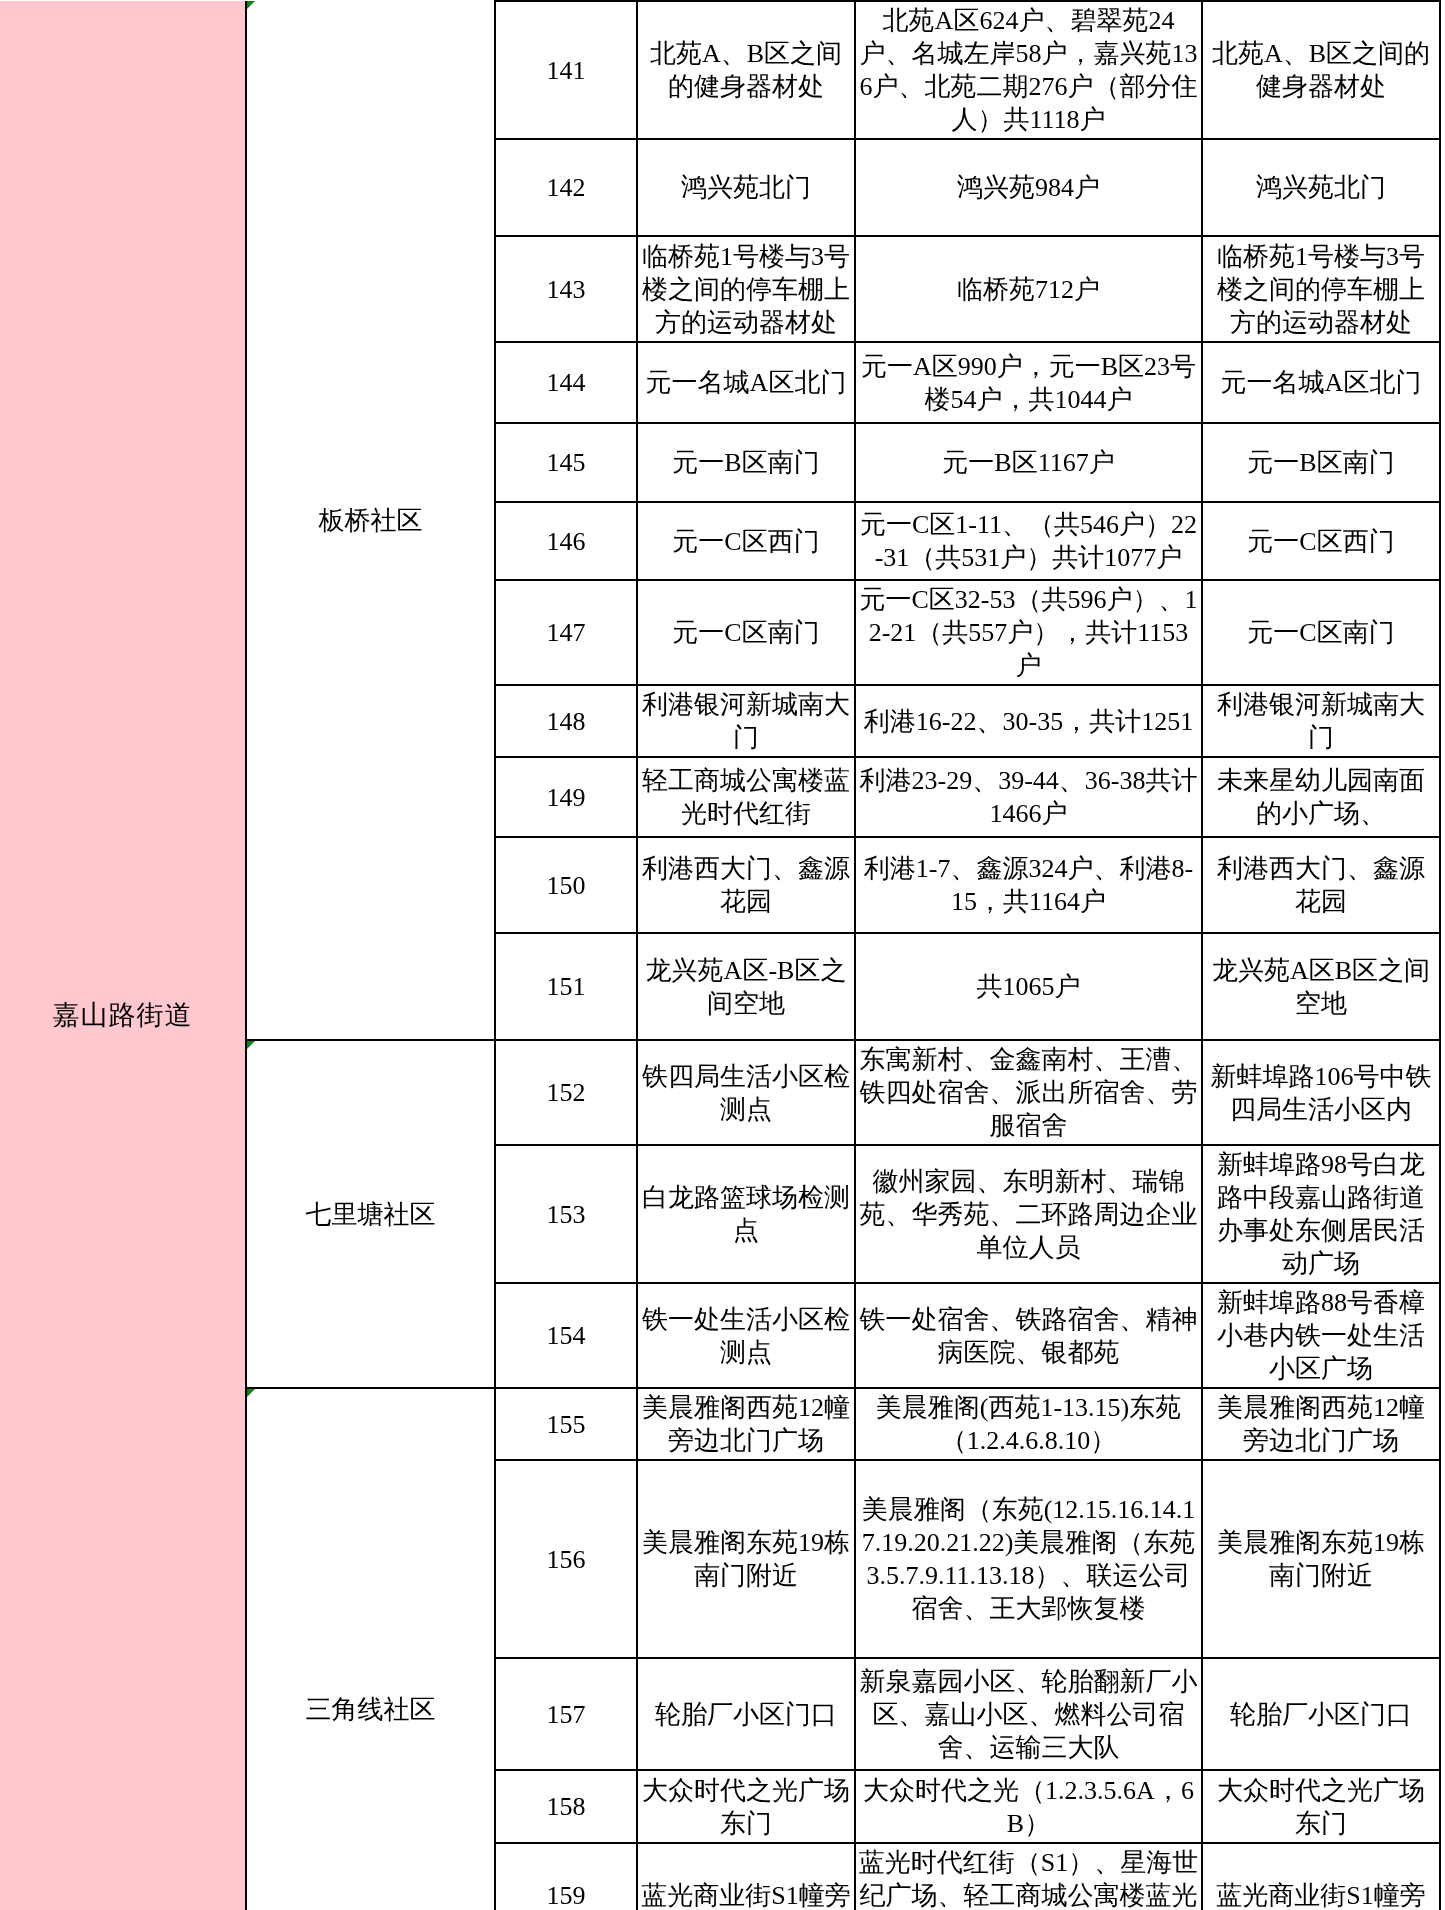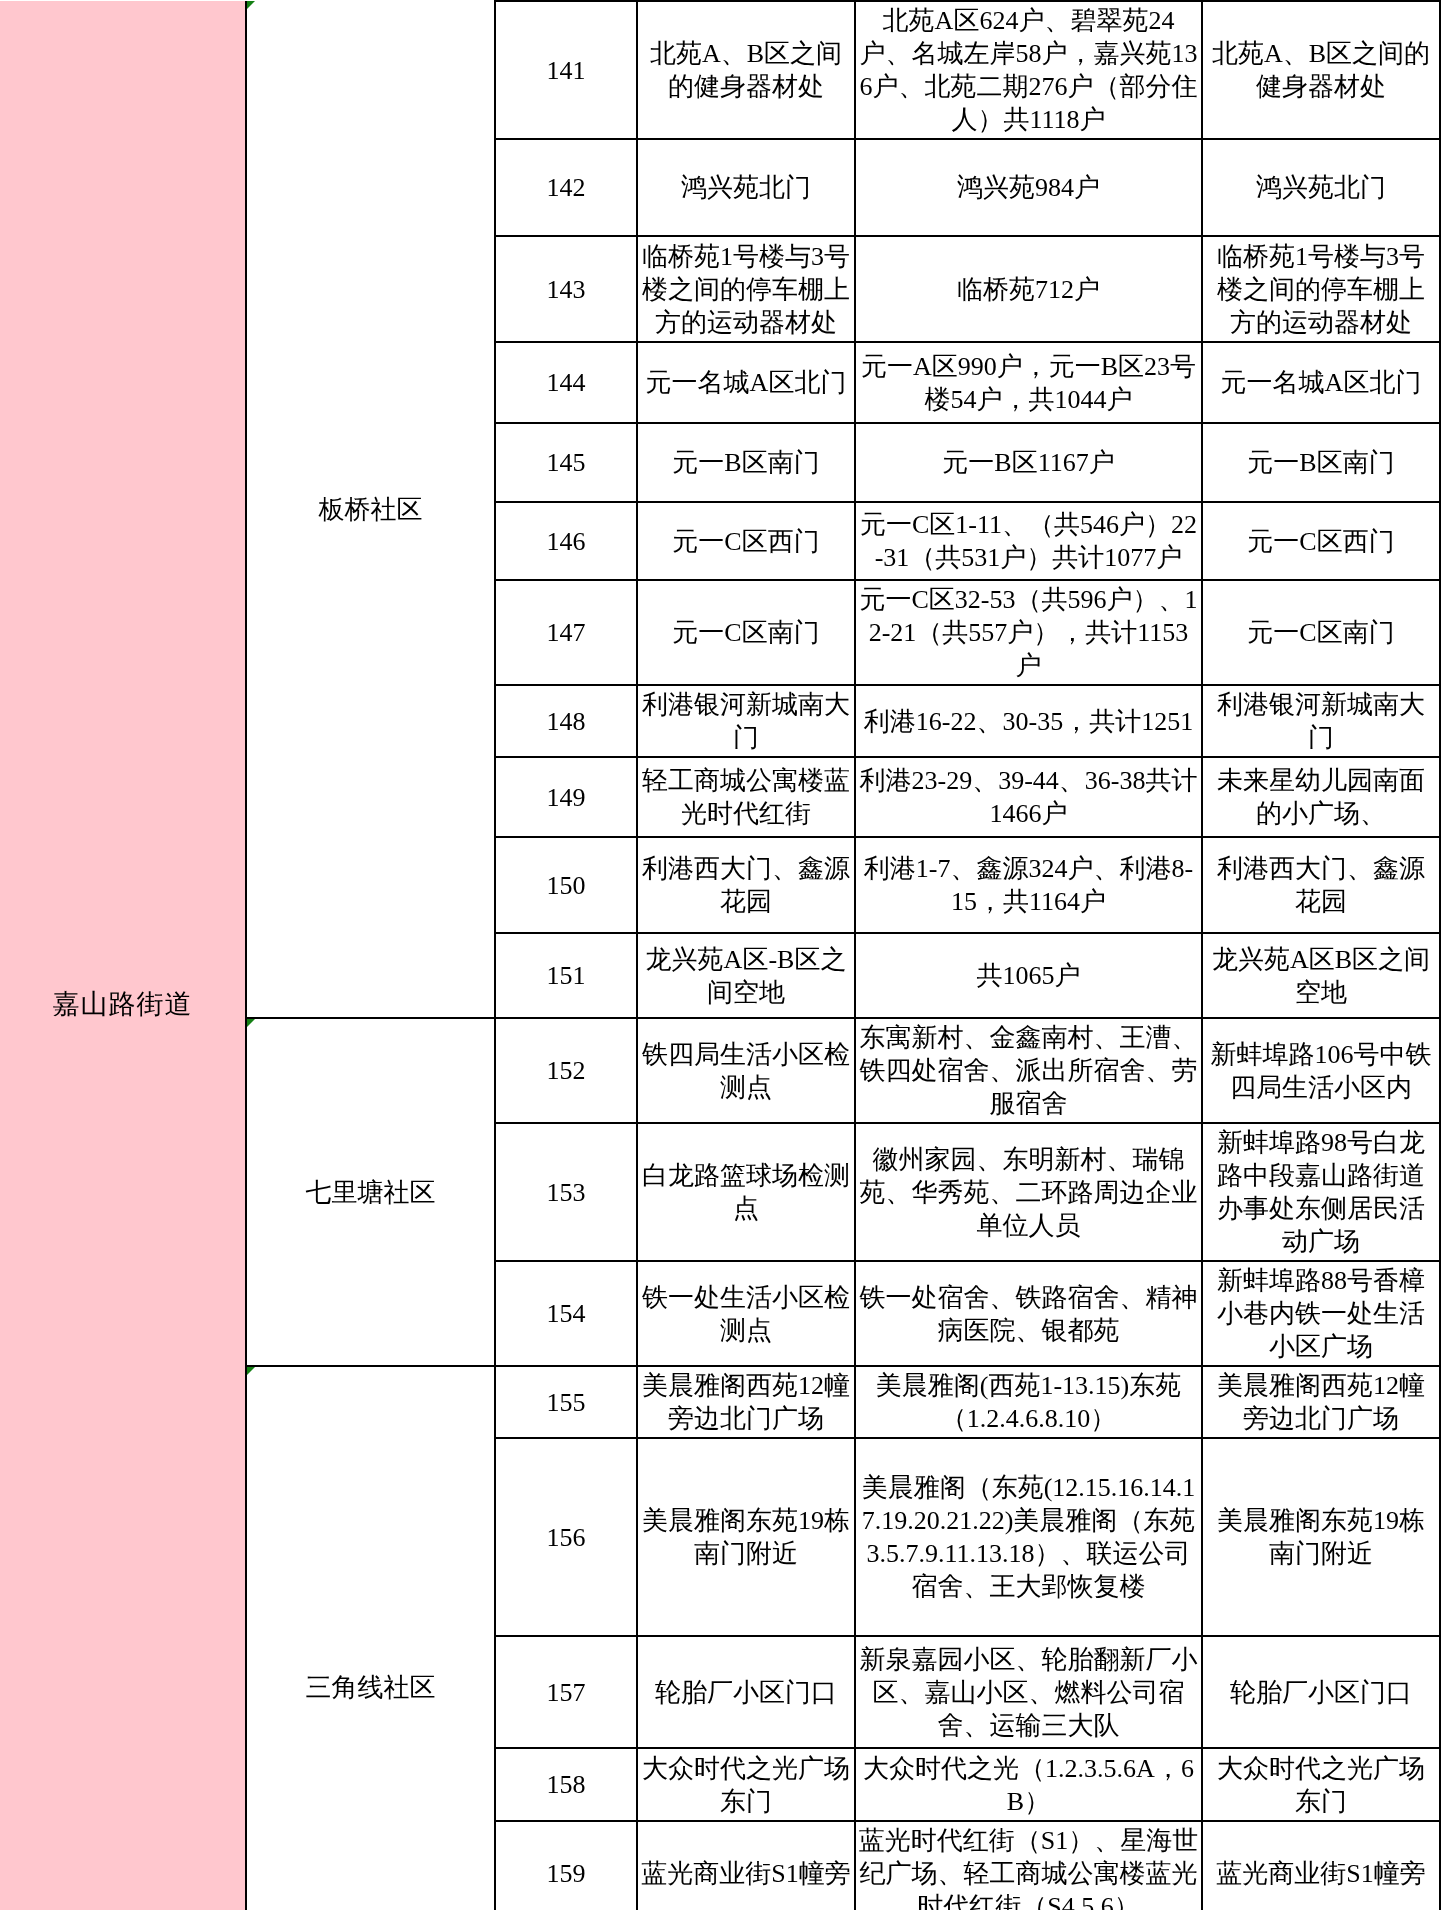--- a/index.html
+++ b/index.html
@@ -120,21 +120,21 @@
     <td class="addr">未来星幼儿园南面的小广场、</td>
   </tr>
 
   <tr style="height:96px">
     <td class="num">150</td>
     <td class="site">利港西大门、鑫源花园</td>
     <td class="cov">利港1-7、鑫源324户、利港8-15，共1164户</td>
     <td class="addr">利港西大门、鑫源花园</td>
   </tr>
 
-  <tr style="height:85px">
+  <tr style="height:107px">
     <td class="num">151</td>
     <td class="site">龙兴苑A区-B区之间空地</td>
     <td class="cov">共1065户</td>
     <td class="addr">龙兴苑A区B区之间空地</td>
   </tr>
 
   <tr style="height:98px">
     <td class="community" rowspan="3"><span class="flag"></span><span>七里塘社区</span></td>
     <td class="num">152</td>
     <td class="site">铁四局生活小区检测点</td>

